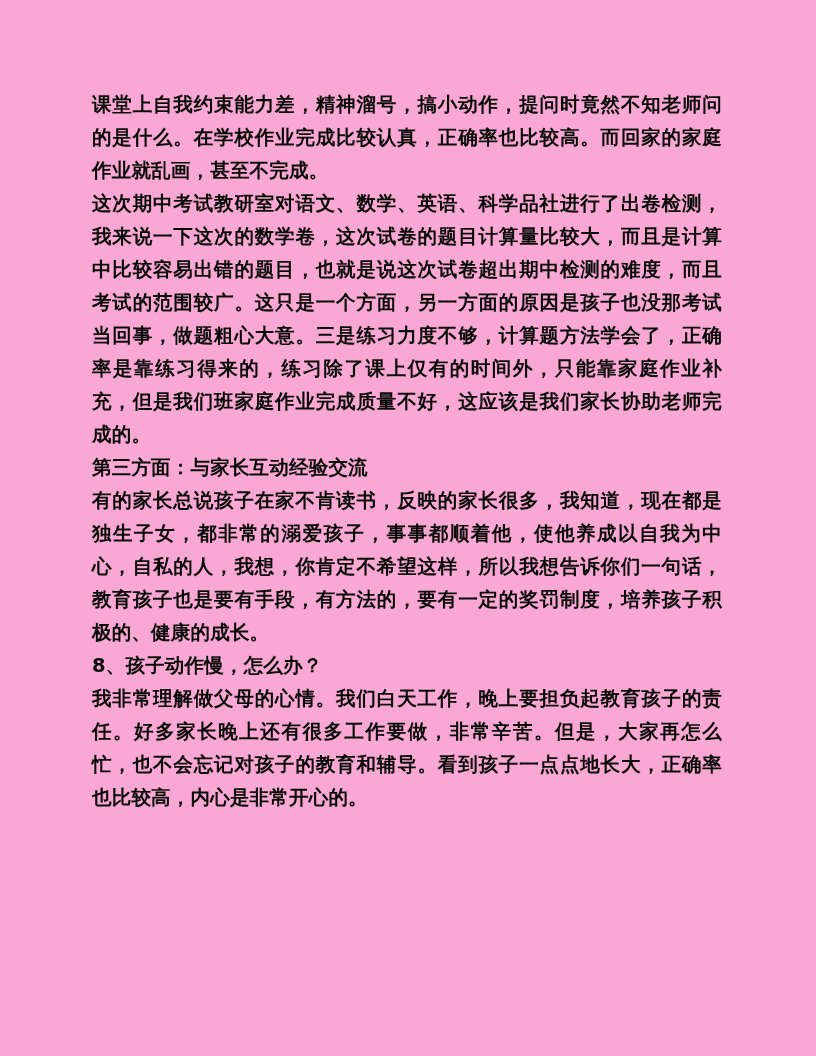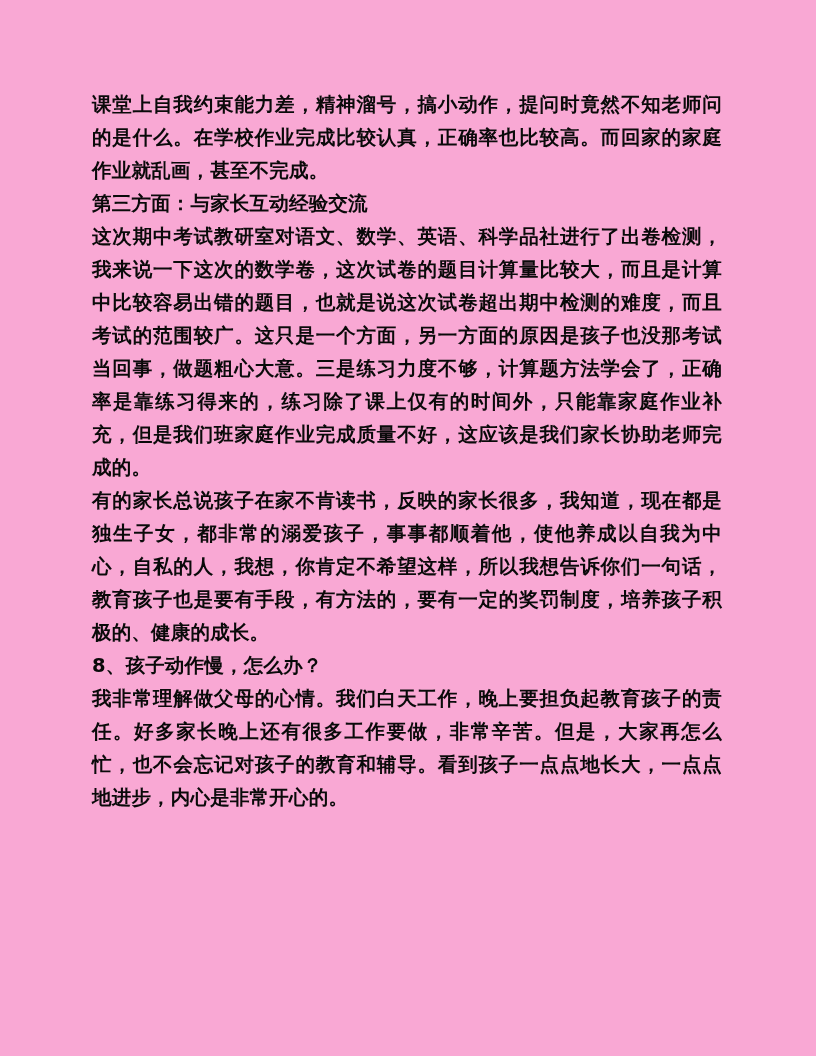--- a/index.html
+++ b/index.html
@@ -42,19 +42,19 @@
   .para.indent-none {
     text-indent: 0;
   }
 </style>
 </head>
 <body>
 
 <div class="page">
   <div class="content">
     <p class="para indent-none">课堂上自我约束能力差，精神溜号，搞小动作，提问时竟然不知老师问的是什么。在学校作业完成比较认真，正确率也比较高。而回家的家庭作业就乱画，甚至不完成。</p>
+    <p class="para indent-none">这次期中考试教研室对语文、数学、英语、科学品社进行了出卷检测，我来说一下这次的数学卷，这次试卷的题目计算量比较大，而且是计算中比较容易出错的题目，也就是说这次试卷超出期中检测的难度，而且考试的范围较广。这只是一个方面，另一方面的原因是孩子也没那考试当回事，做题粗心大意。三是练习力度不够，计算题方法学会了，正确率是靠练习得来的，练习除了课上仅有的时间外，只能靠家庭作业补充，但是我们班家庭作业完成质量不好，这应该是我们家长协助老师完成的。</p>
     <p class="para indent-none">第三方面：与家长互动经验交流</p>
-    <p class="para indent-none">这次期中考试教研室对语文、数学、英语、科学品社进行了出卷检测，我来说一下这次的数学卷，这次试卷的题目计算量比较大，而且是计算中比较容易出错的题目，也就是说这次试卷超出期中检测的难度，而且考试的范围较广。这只是一个方面，另一方面的原因是孩子也没那考试当回事，做题粗心大意。三是练习力度不够，计算题方法学会了，正确率是靠练习得来的，练习除了课上仅有的时间外，只能靠家庭作业补充，但是我们班家庭作业完成质量不好，这应该是我们家长协助老师完成的。</p>
     <p class="para indent-none">有的家长总说孩子在家不肯读书，反映的家长很多，我知道，现在都是独生子女，都非常的溺爱孩子，事事都顺着他，使他养成以自我为中心，自私的人，我想，你肯定不希望这样，所以我想告诉你们一句话，教育孩子也是要有手段，有方法的，要有一定的奖罚制度，培养孩子积极的、健康的成长。</p>
     <p class="para indent-none">8、孩子动作慢，怎么办？</p>
-    <p class="para indent-none">我非常理解做父母的心情。我们白天工作，晚上要担负起教育孩子的责任。好多家长晚上还有很多工作要做，非常辛苦。但是，大家再怎么忙，也不会忘记对孩子的教育和辅导。看到孩子一点点地长大，一点点地进步，内心是非常开心的。</p>
+    <p class="para indent-none">我非常理解做父母的心情。我们白天工作，晚上要担负起教育孩子的责任。好多家长晚上还有很多工作要做，非常辛苦。但是，大家再怎么忙，也不会忘记对孩子的教育和辅导。看到孩子一点点地长大，正确率也比较高，内心是非常开心的。</p>
   </div>
 </div>
 
 </body></html>

